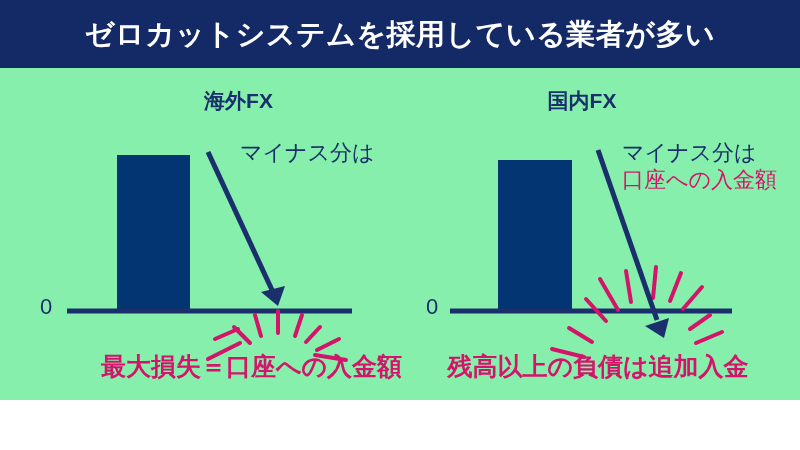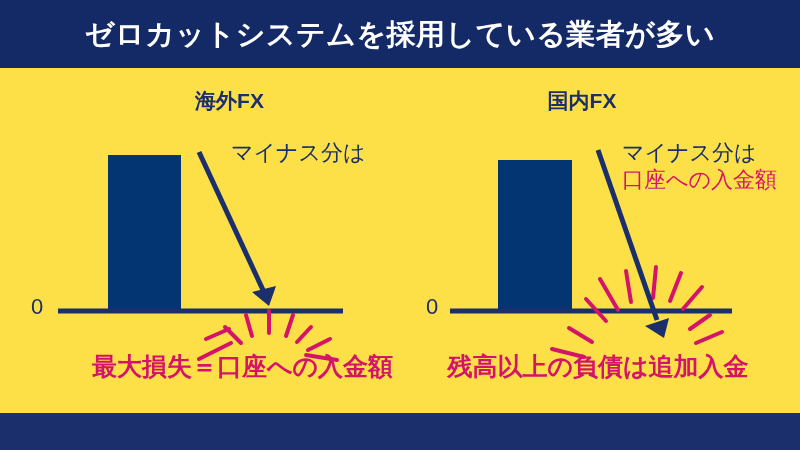--- a/index.html
+++ b/index.html
@@ -7,22 +7,22 @@
     margin: 0;
     padding: 0;
     background: #ffffff;
   }
   body {
     font-family: "Liberation Sans", "DejaVu Sans", sans-serif;
   }
   #canvas {
     position: relative;
     width: 800px;
-    height: 450px;
-    background: #fde047;
+    height: 400px;
+    background: #86efac;
     overflow: hidden;
   }
 
   
   .title-banner {
     position: absolute;
     left: 0;
     top: 0;
     width: 800px;
     height: 68px;
@@ -50,21 +50,21 @@
     background: #1a2f6b;
   }
 
   
   .panel {
     position: absolute;
     top: 68px;
     width: 400px;
     height: 345px;
   }
-  .panel.left  { left: 3px; padding-left: 33px; }
+  .panel.left  { left: 12px; padding-left: 33px; }
   .panel.right { left: 400px; }
 
   .panel-title {
     position: absolute;
     top: 22px;
     width: 100%;
     text-align: center;
     color: #1a2f6b;
     font-size: 21px;
     font-weight: bold;

